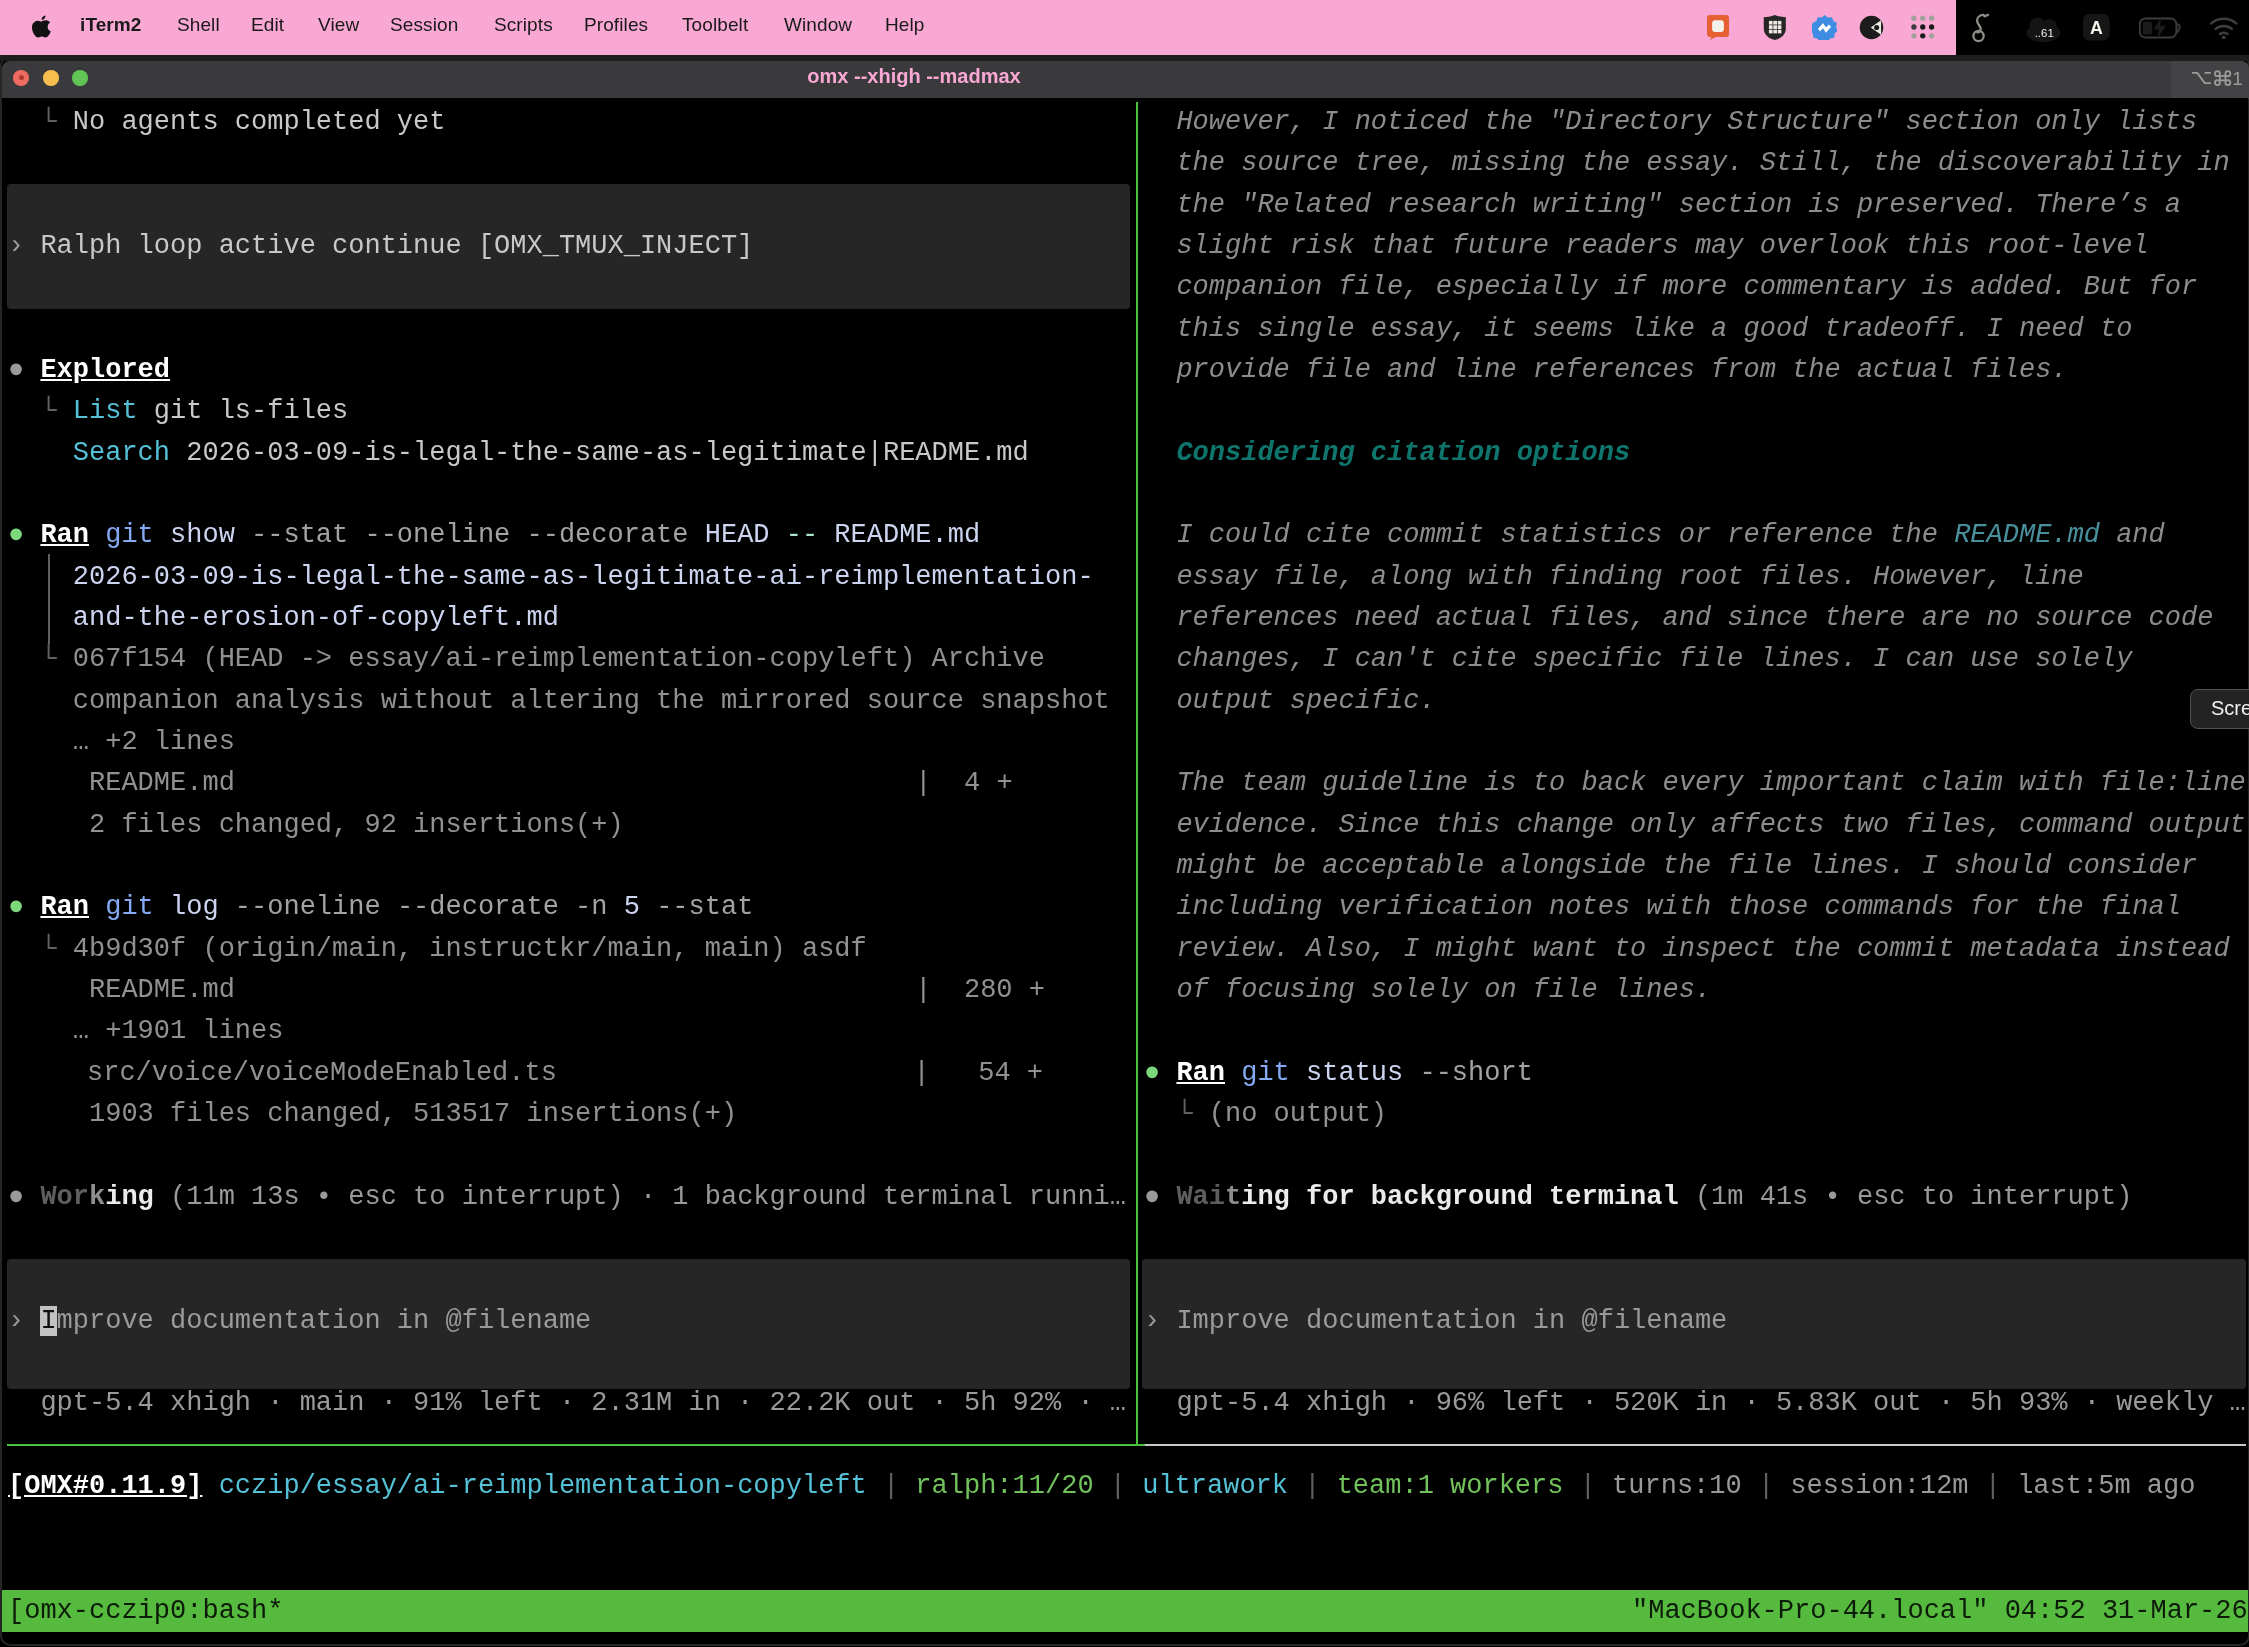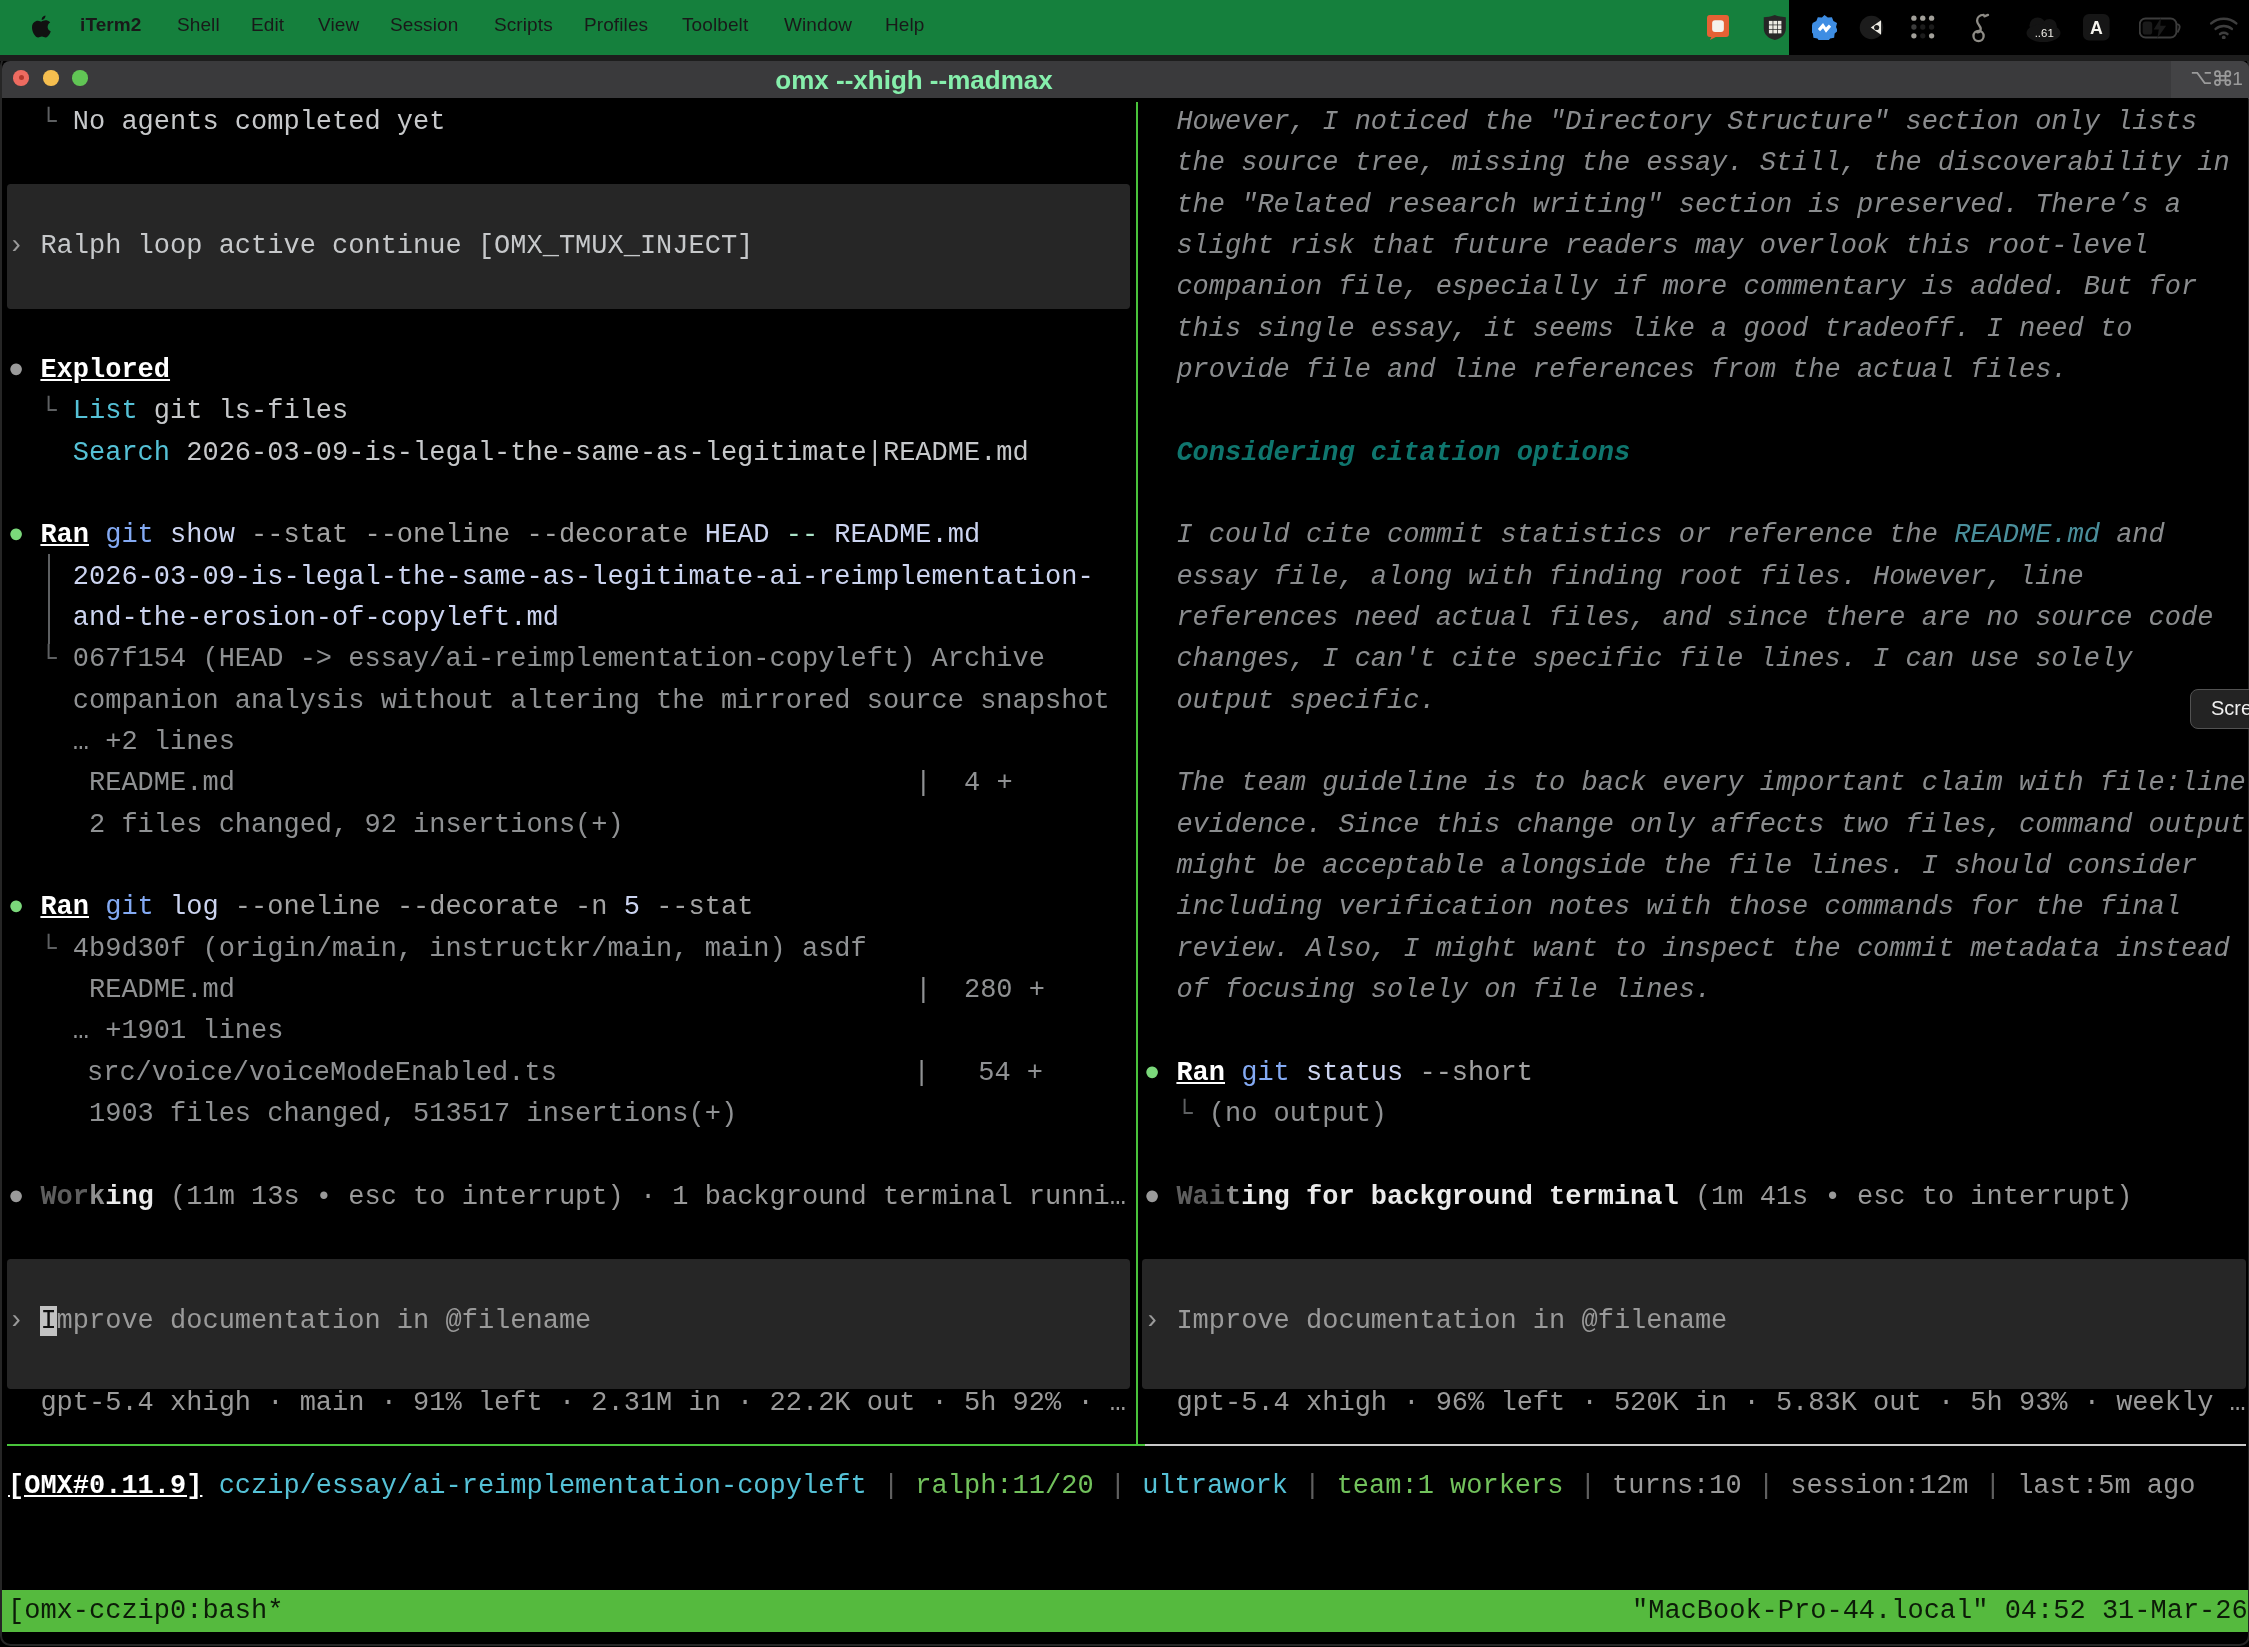--- a/index.html
+++ b/index.html
@@ -1,32 +1,32 @@
 <!DOCTYPE html>
 <html style="font-size:11.8px"><head>
 <meta charset="utf-8">
 <style>
 * { margin:0; padding:0; box-sizing:border-box; }
 html,body { width:2250px; height:1648px; background:#000; overflow:hidden; position:relative; }
 body { font-family:"Liberation Sans", sans-serif; }
 
 
-.menubar { position:absolute; left:0; top:0; width:1789px; height:55px; background:#15803d; }
+.menubar { position:absolute; left:0; top:0; width:1956px; height:55px; background:#f9a8d4; }
 .mi { position:absolute; top:14px; font-size:19px; color:#191919; letter-spacing:0.1px; }
 .mib { font-weight:bold; }
 .appl { position:absolute; left:32px; top:14.8px; }
 .ic { position:absolute; }
 
 
 .winedge { position:absolute; left:0; top:55px; width:2250px; height:1591px; border:2.2px solid #262626; border-radius:10.3px; }
 .titlebar { position:absolute; left:1.5px; top:61px; width:2247px; height:38px; background:#3a3a3c; border-radius:8px 8px 0 0; }
 .darkstrip { position:absolute; left:0; top:55px; width:2250px; height:5.9px; background:#1d1d1d; }
 .tbtab { position:absolute; left:2171px; top:61px; width:78px; height:38px; background:#434345; border-radius:0 8px 0 0; }
 .tl1 { position:absolute; top:70px; width:15.5px; height:15.5px; border-radius:50%; }
-.title { position:absolute; top:65px; left:0; width:1828px; text-align:center; font-weight:bold; font-size:26px; color:#86efac; }
+.title { position:absolute; top:65px; left:0; width:1828px; text-align:center; font-weight:bold; font-size:20px; color:#f9a8d4; }
 .hotkey { position:absolute; top:67px; left:2190px; }
 
 
 .term { position:absolute; left:2.2px; top:98px; width:2246px; height:1532px; background:#000; }
 .tl { position:absolute; font-family:"Liberation Mono", monospace; font-size:27px; line-height:41px; height:41px; color:#c6c8ca; white-space:pre; }
 .w { color:#ffffff; font-weight:bold;text-decoration:underline; }
 .base { color:#c6c8ca;text-align:right; }
 .out { color:#8f9193; }
 .dim { color:#9a9a9a; }
 .tree { color:#5e6062; }

